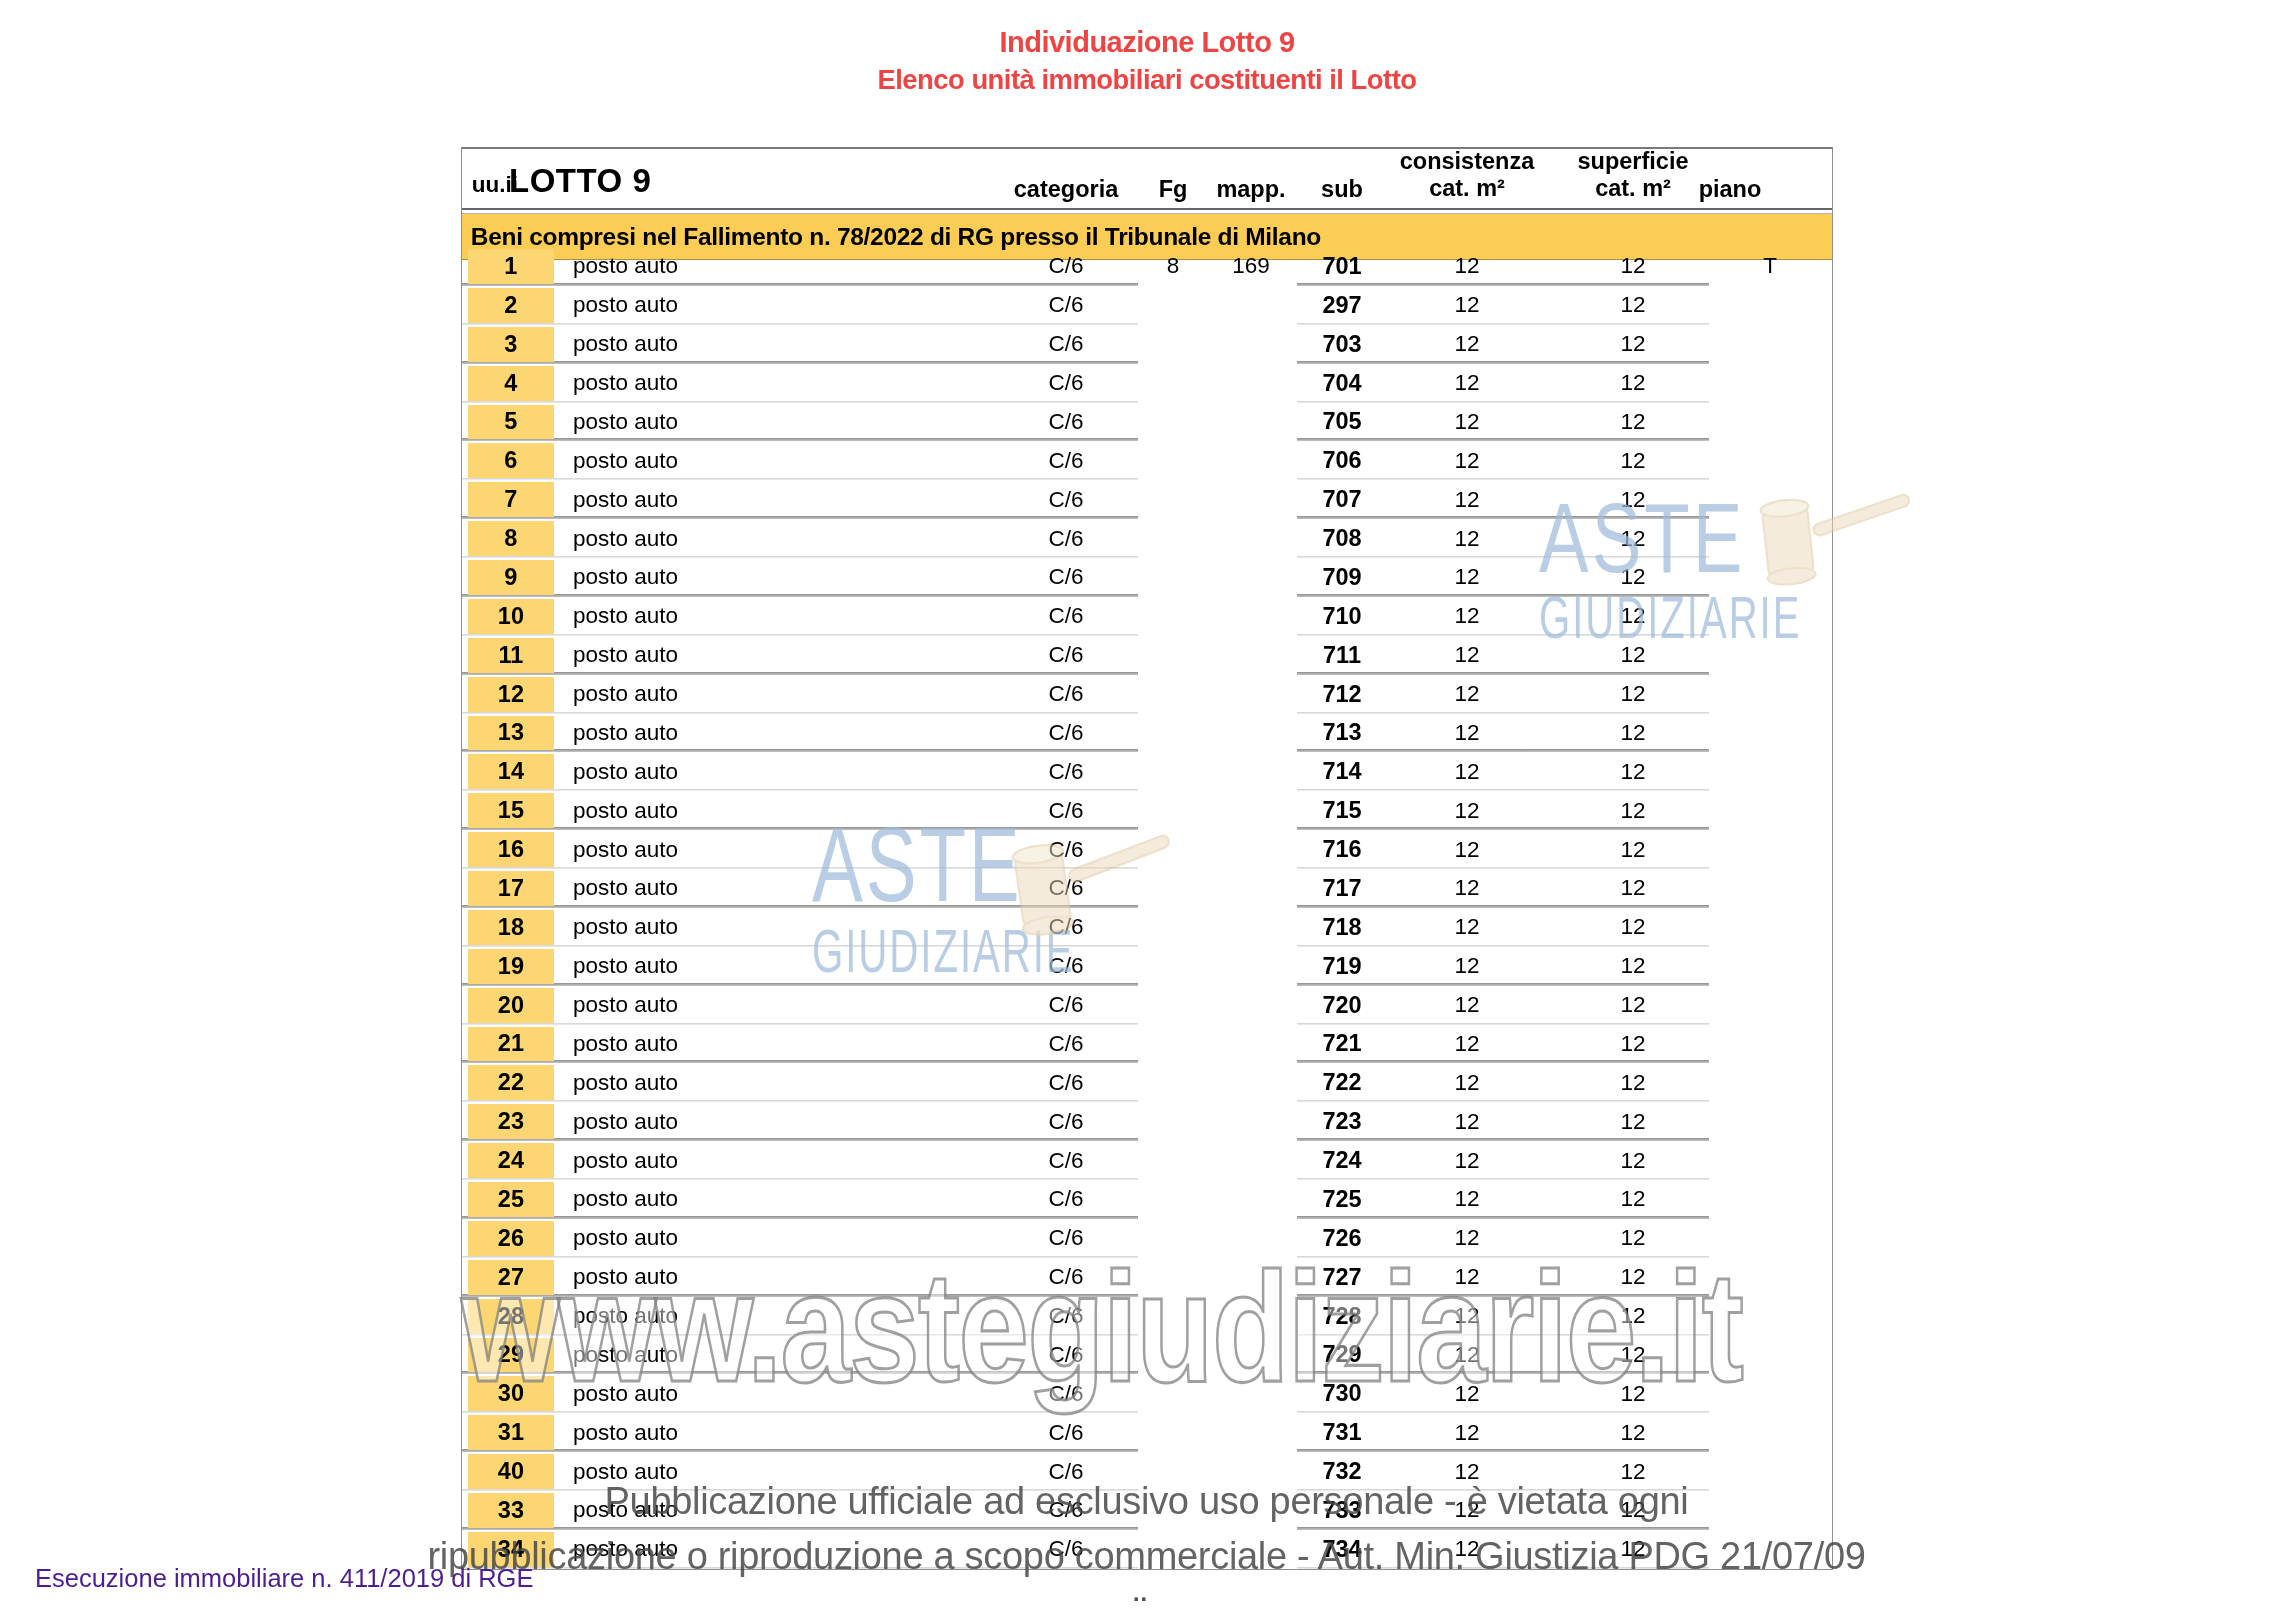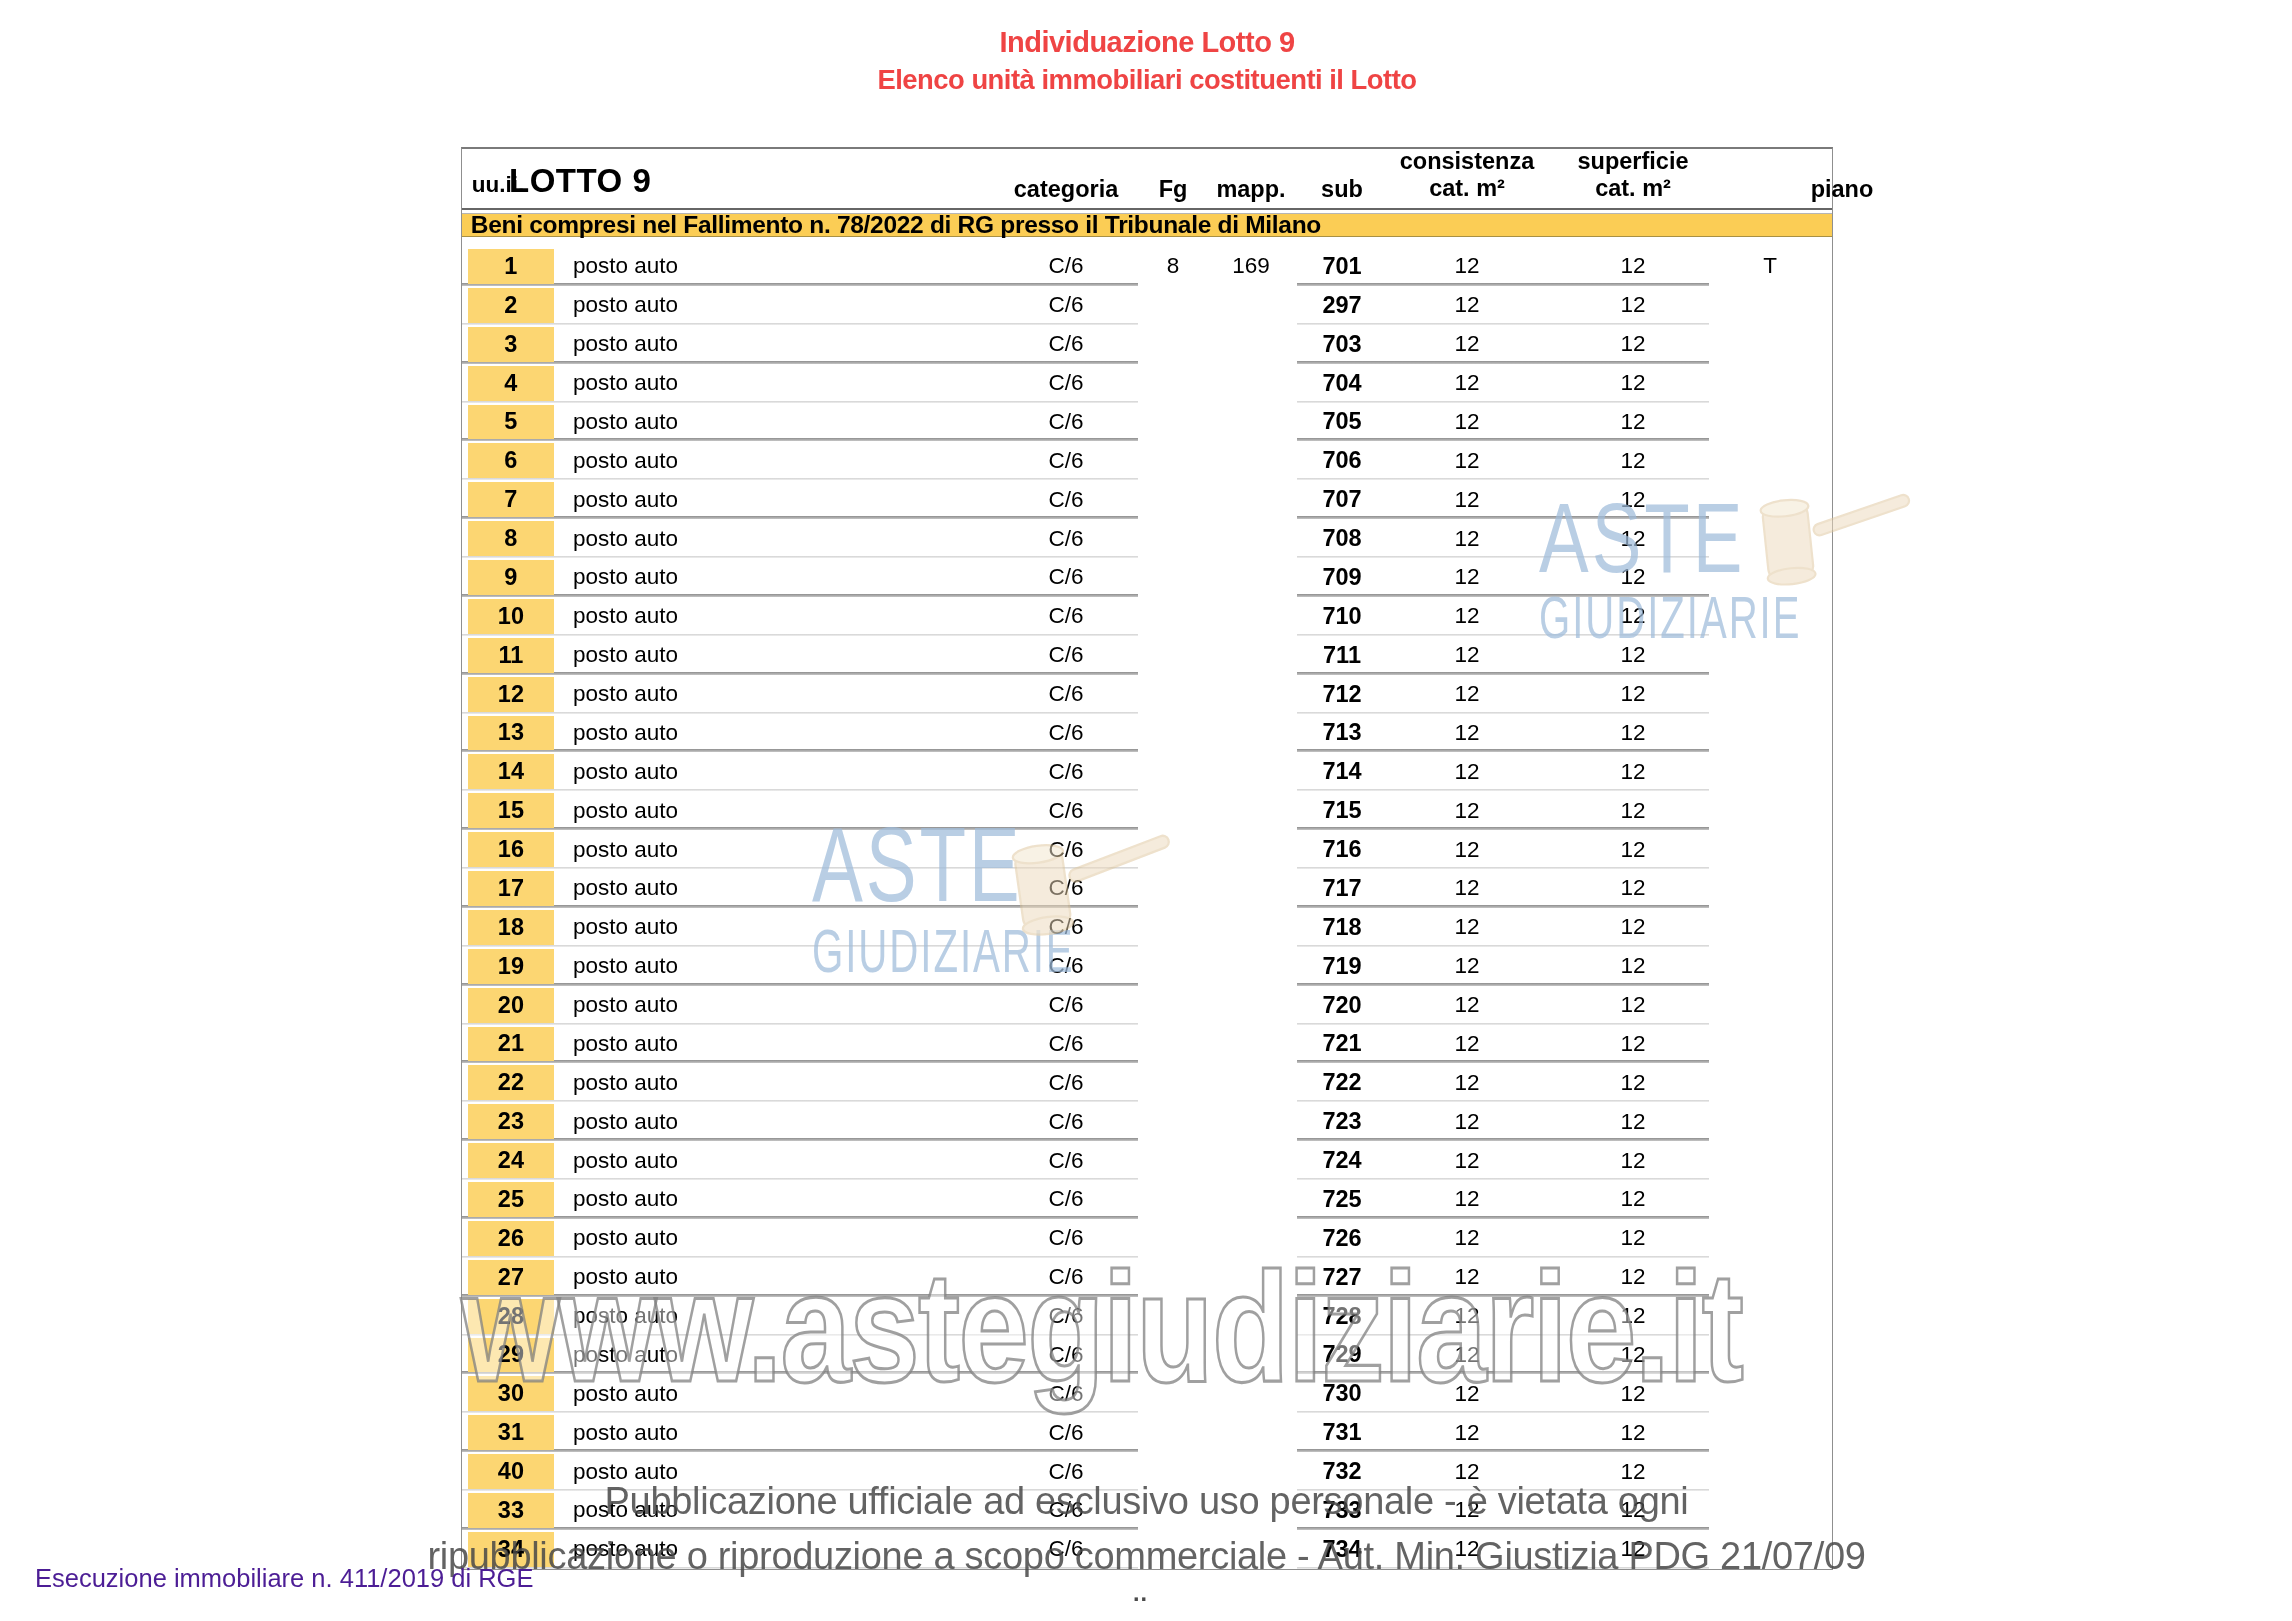--- a/index.html
+++ b/index.html
@@ -15,23 +15,23 @@
   
   .table { position:absolute; left:461px; top:147px; width:1372px; height:1423px;
            border:1px solid #8f8f8f; border-top:2.9px solid #7a7a7a; background:#fff; }
   .thead { position:absolute; top:0; left:0; right:0; height:61px; border-bottom:2.9px solid #666; }
   .h-uuii  { position:absolute; left:9.8px;  bottom:9.8px; font-size:22.5px; font-weight:bold; }
   .h-lotto { position:absolute; left:47px;  bottom:7.8px;  font-size:33px; font-weight:bold; letter-spacing:0.5px; }
   .h-col   { position:absolute; bottom:4.9px; transform:translateX(-50%); font-size:23.5px; font-weight:bold; white-space:nowrap; }
   .h-col2  { position:absolute; bottom:4.9px; transform:translateX(-50%); font-size:23.5px; font-weight:bold;
              text-align:center; line-height:1.18; white-space:nowrap; }
   .h-categoria { left:604px; } .h-fg { left:711px; } .h-mapp { left:789px; }
-  .h-sub { left:880px; } .h-cons { left:1005px; } .h-sup { left:1171px; } .h-piano { left:1380px;text-align:right; }
-
-  .band { position:absolute; top:64px; left:0; right:0; height:24px; background:var(--band-yellow);
+  .h-sub { left:880px; } .h-cons { left:1005px; } .h-sup { left:1171px; } .h-piano { left:1268px;text-align:right; }
+
+  .band { position:absolute; top:64px; left:0; right:0; height:47px; background:var(--band-yellow);
           border-top:1px solid #b5b5b5; border-bottom:1px solid #a89044;
           display:flex; align-items:center; padding-left:8.8px;
           font-size:24.5px; font-weight:bold; letter-spacing:-0.3px; }
 
   .rows { position:absolute; top:98px; left:0; right:0; bottom:0; display:flex; flex-direction:column; }
   .row  { position:relative; flex:1 1 0; }
   .cell { position:absolute; top:0; bottom:0; display:flex; align-items:center; font-size:22.5px; white-space:nowrap; }
   .c-num   { left:5.9px; width:86px; top:2px; bottom:2px; background:var(--cell-yellow);
              justify-content:center; font-weight:bold; font-size:23.5px; }
   .c-desc  { left:111px; }

